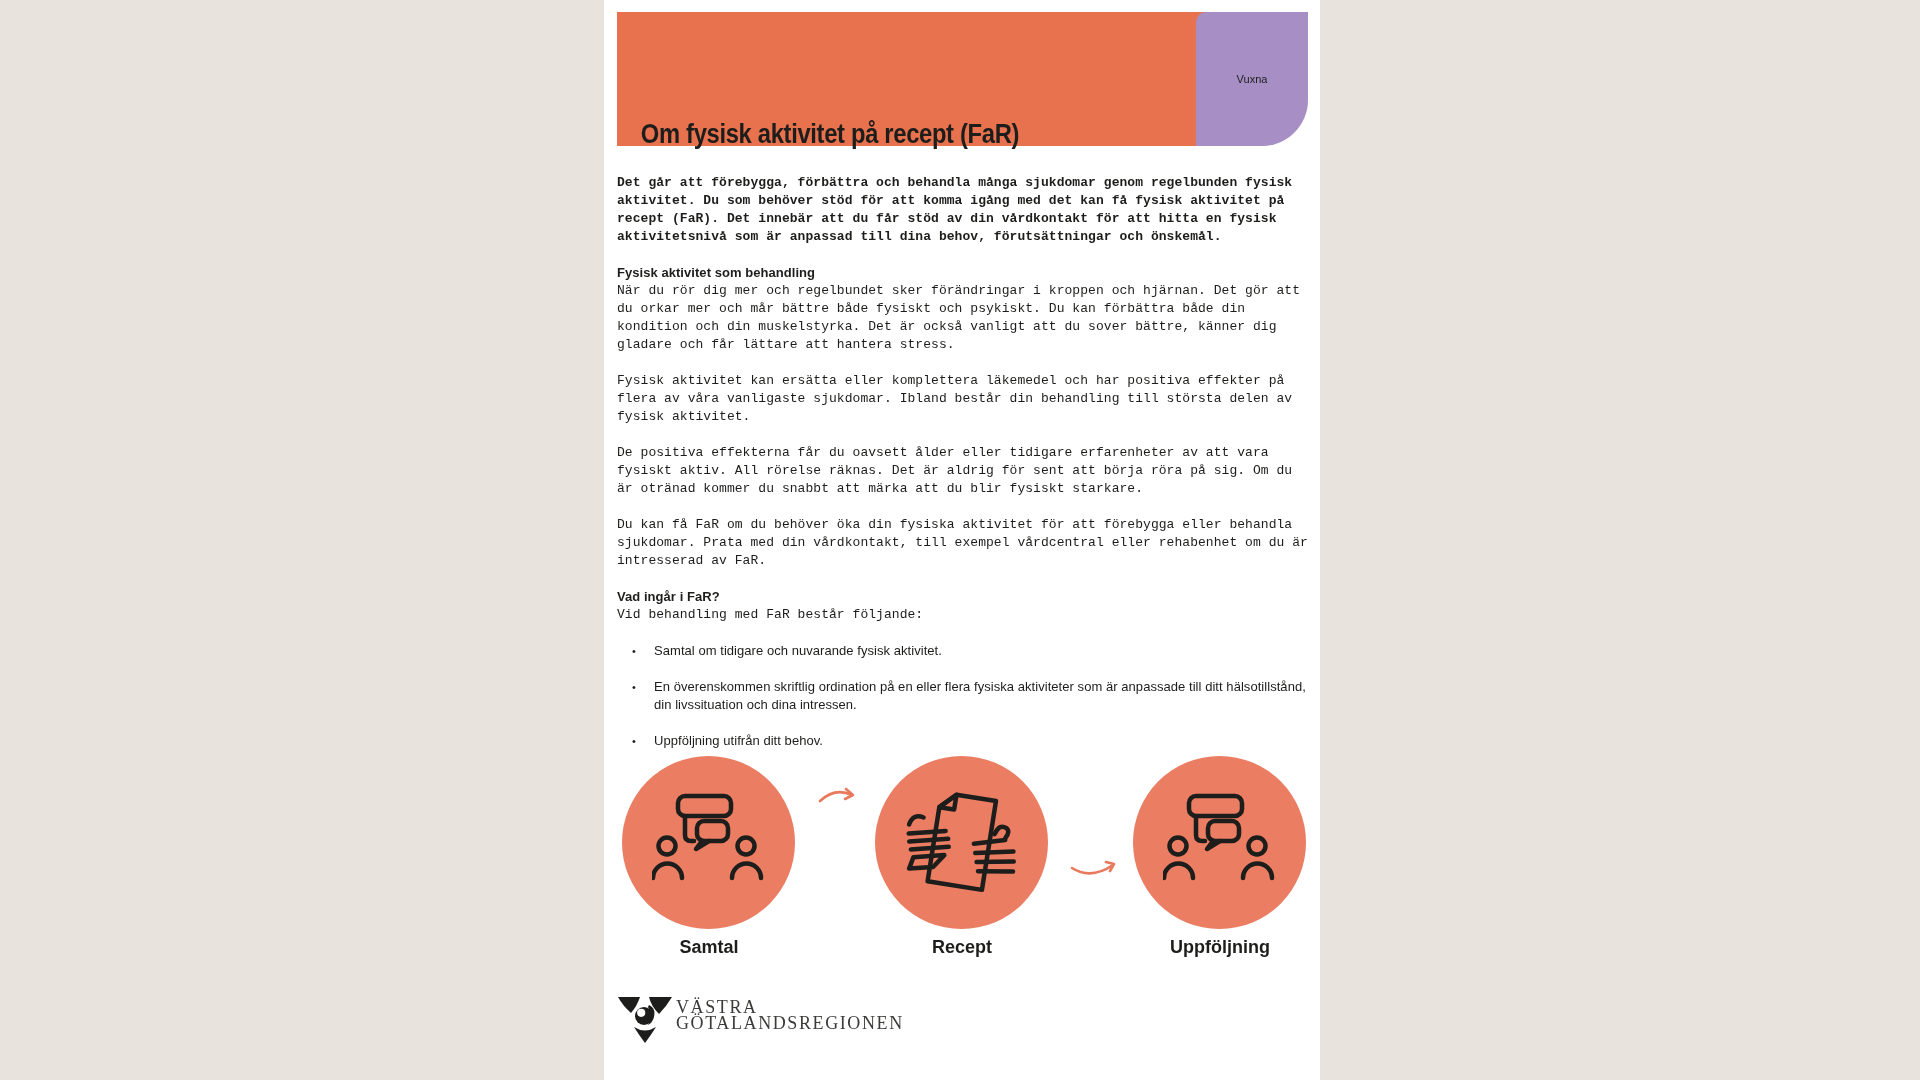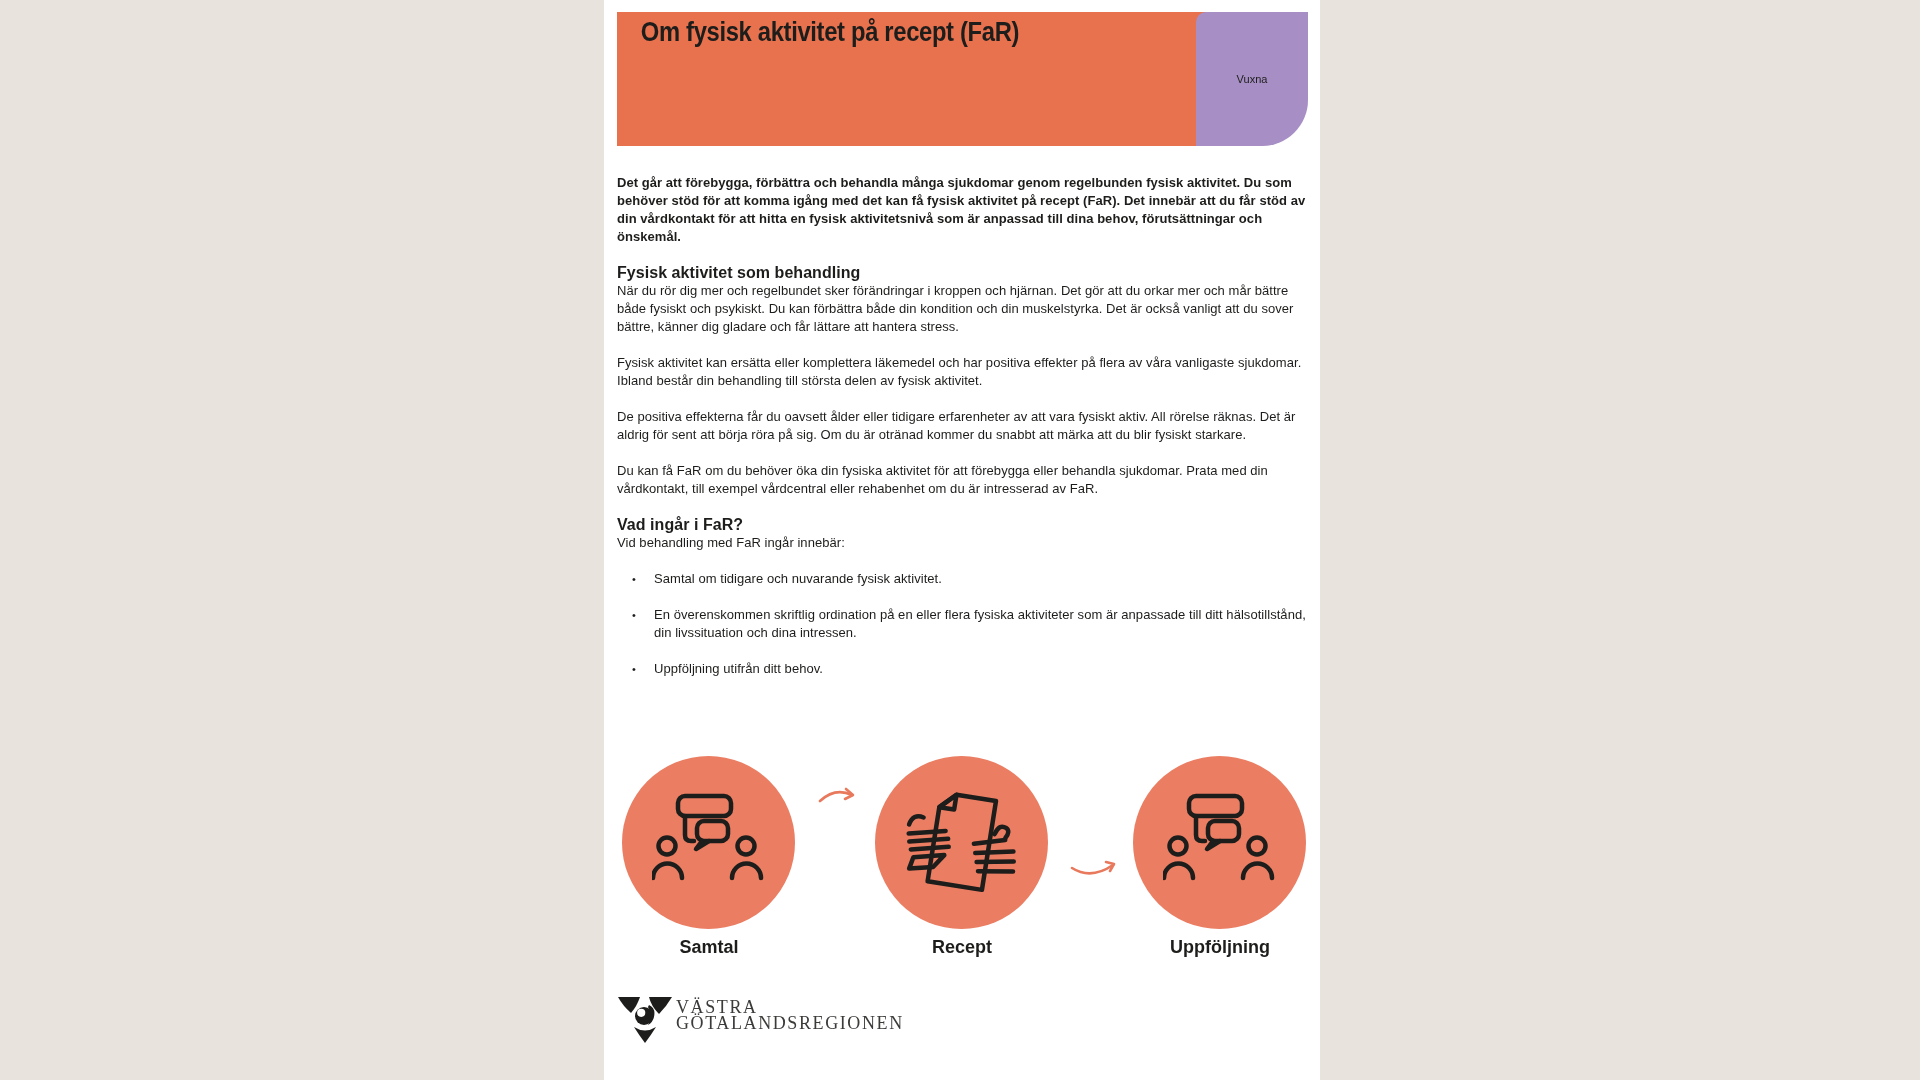--- a/index.html
+++ b/index.html
@@ -15,41 +15,41 @@
     position:relative;
   }
   .page{
     position:absolute;left:604px;top:0;width:716px;height:1080px;
     background:var(--page-bg);
   }
   
   .banner{
     position:absolute;left:13px;top:12px;width:688px;height:134px;
     background:var(--header-orange);border-radius:0 0 48px 0;
-    display:flex;align-items:flex-start;
+    display:flex;align-items:flex-end;
   }
   .banner h1{
     margin:0;padding-left:28px;font-size:28px;font-weight:bold;
     letter-spacing:-0.4px;transform:scaleX(0.85) translateY(4px);
     transform-origin:left center;white-space:nowrap;color:var(--text);
   }
   .tab{
     position:absolute;left:592px;top:12px;width:112px;height:134px;
     background:var(--tab-purple);border-radius:10px 0 46px 0;
     display:flex;align-items:center;justify-content:center;
   }
   .tab span{font-size:11px;font-weight:normal;color:var(--text);}
   
   .content{
     position:absolute;left:13px;top:174px;width:692px;
     font-size:13px;line-height:18px;letter-spacing:0.05px;
   }
-  .content p{margin:0 0 18px 0;}
+  .content p{margin:0 0 18px 0;font-family:Liberation Mono, monospace;}
   .content p.intro{font-weight:bold;}
-  .content h3{margin:0;font-size:16px;line-height:18px;font-weight:bold;}
+  .content h3{margin:0;font-size:13px;line-height:18px;font-weight:bold;}
   .content ul{list-style:none;margin:0;padding:0;}
   .content li{position:relative;padding-left:37px;margin:0 0 18px 0;}
   .content li .dot{
     position:absolute;left:15px;top:0;font-size:11px;line-height:18px;
   }
   
   .step{position:absolute;top:756px;width:174px;}
   .step .circle{
     width:173px;height:173px;border-radius:50%;background:var(--circle-salmon);
     position:relative;
@@ -89,21 +89,21 @@
     <p class="intro">Det går att förebygga, förbättra och behandla många sjukdomar genom regelbunden fysisk aktivitet. Du som behöver stöd för att komma igång med det kan få fysisk aktivitet på recept (FaR). Det innebär att du får stöd av din vårdkontakt för att hitta en fysisk aktivitetsnivå som är anpassad till dina behov, förutsättningar och önskemål.</p>
 
     <h3>Fysisk aktivitet som behandling</h3>
     <p>När du rör dig mer och regelbundet sker förändringar i kroppen och hjärnan. Det gör att du orkar mer och mår bättre både fysiskt och psykiskt. Du kan förbättra både din kondition och din muskelstyrka. Det är också vanligt att du sover bättre, känner dig gladare och får lättare att hantera stress.</p>
     <p>Fysisk aktivitet kan ersätta eller komplettera läkemedel och har positiva effekter på flera av våra vanligaste sjukdomar. Ibland består din behandling till största delen av fysisk aktivitet.</p>
     <p>De positiva effekterna får du oavsett ålder eller tidigare erfarenheter av att vara fysiskt aktiv. All rörelse räknas. Det är aldrig för sent att börja röra på sig. Om du är otränad kommer du snabbt att märka att du blir fysiskt starkare.</p>
 
     <p>Du kan få FaR om du behöver öka din fysiska aktivitet för att förebygga eller behandla sjukdomar. Prata med din vårdkontakt, till exempel vårdcentral eller rehabenhet om du är intresserad av FaR.</p>
 
     <h3>Vad ingår i FaR?</h3>
-    <p>Vid behandling med FaR ingår innebär:</p>
+    <p>Vid behandling med FaR består följande:</p>
 
     <ul>
       <li>
         <span class="dot">•</span>
         <span>Samtal om tidigare och nuvarande fysisk aktivitet.</span>
       </li>
       <li>
         <span class="dot">•</span>
         <span>En överenskommen skriftlig ordination på en eller flera fysiska aktiviteter som är anpassade till ditt hälsotillstånd, din livssituation och dina intressen.</span>
       </li>

